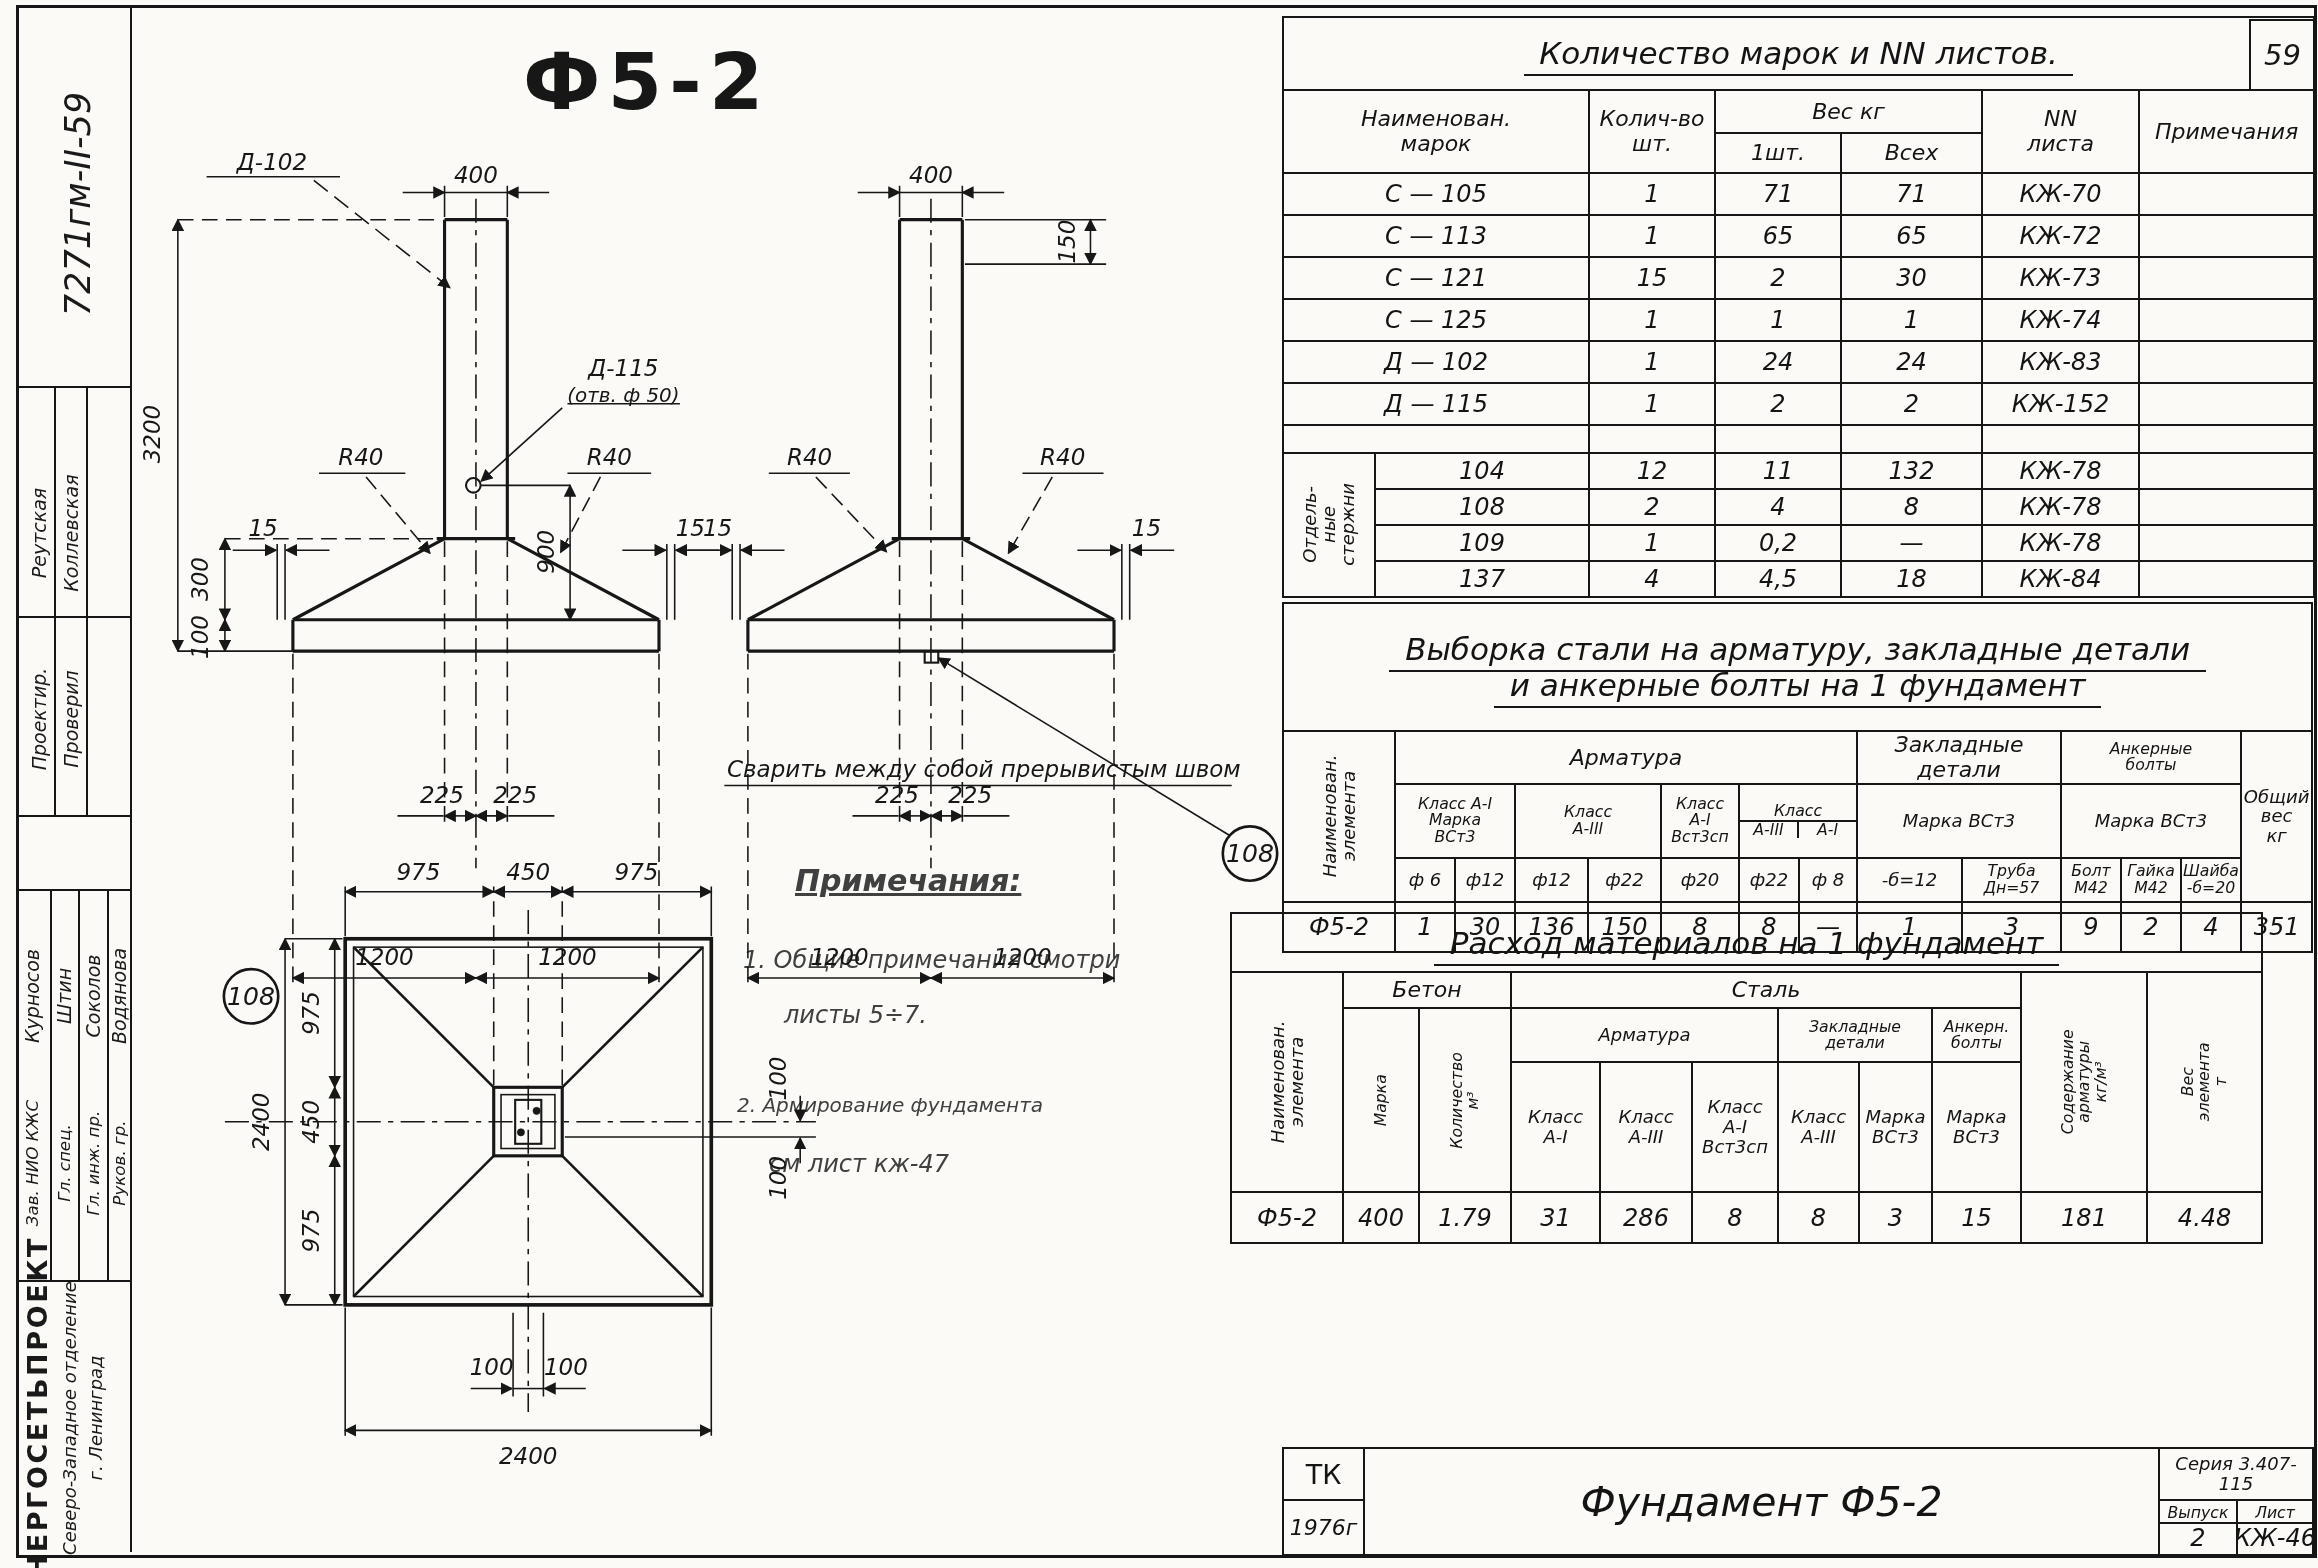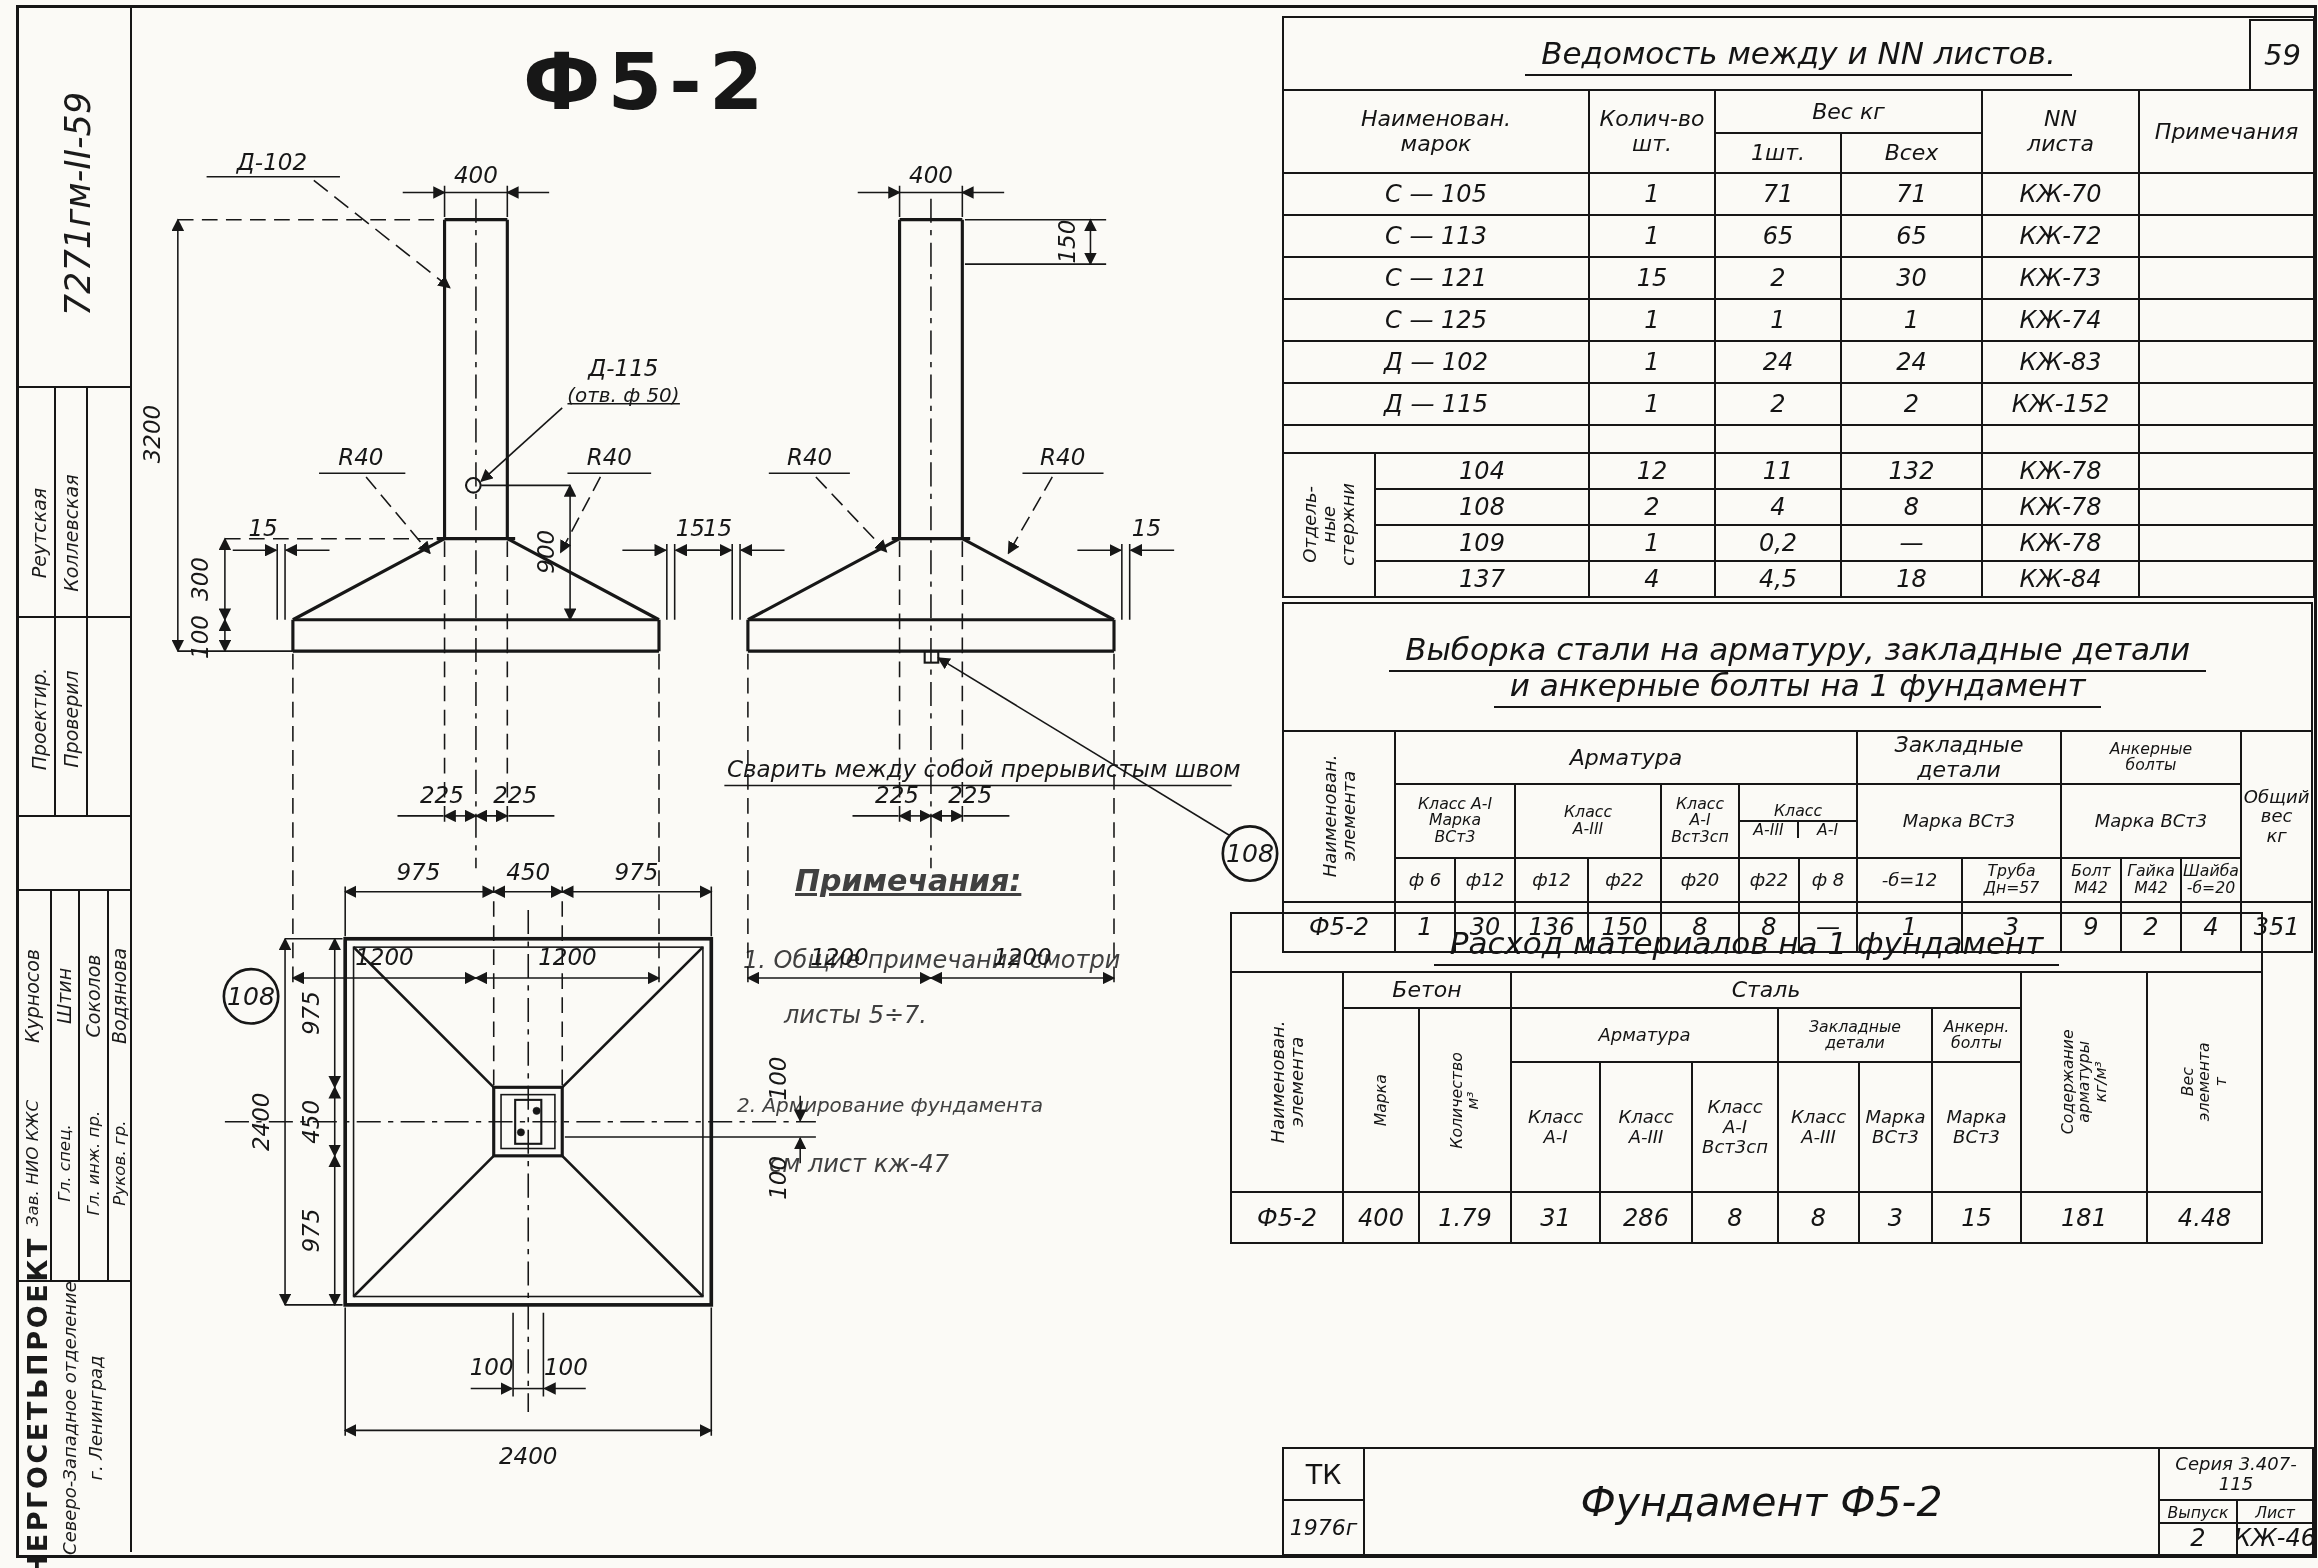--- a/index.html
+++ b/index.html
@@ -246,21 +246,21 @@
       <col style="width:92px">
         <col style="width:214px">
         <col style="width:126px">
       <col style="width:126px">
         <col style="width:141px">
         <col style="width:157px">
         <col style="width:175px">
     </colgroup>
     <tbody>
         <tr style="height:73px;">
-      <td colspan="7" class="ttl"><span data-bind="t1.title">Ведомость между и NN листов.</span></td>
+      <td colspan="7" class="ttl"><span data-bind="t1.title">Количество марок и NN листов.</span></td>
     </tr>
     <tr style="height:43px;">
       <td colspan="2" rowspan="2" class="hd" data-bind="t1.h_name">Наименован.
 марок</td>
       <td rowspan="2" class="hd" data-bind="t1.h_qty">Колич-во
 шт.</td>
       <td colspan="2" class="hd" data-bind="t1.h_wt">Вес кг</td>
       <td rowspan="2" class="hd" data-bind="t1.h_sheet">NN
 листа</td>
       <td rowspan="2" class="hd" data-bind="t1.h_notes">Примечания</td>

